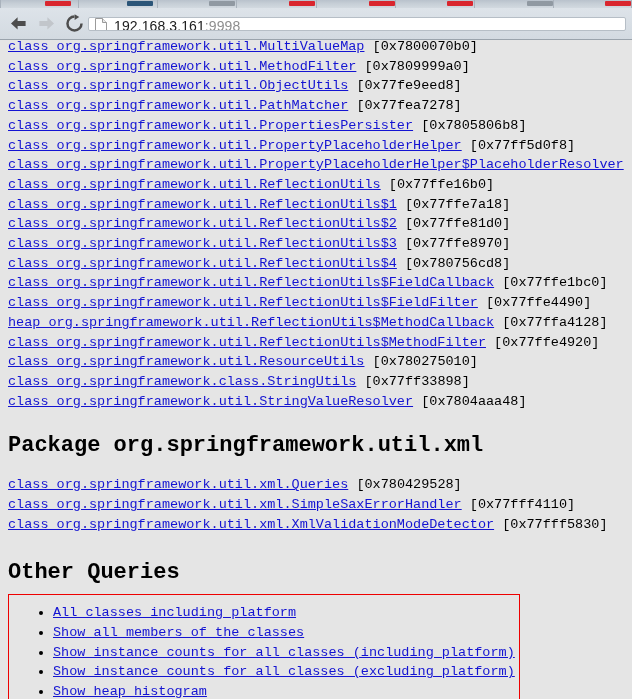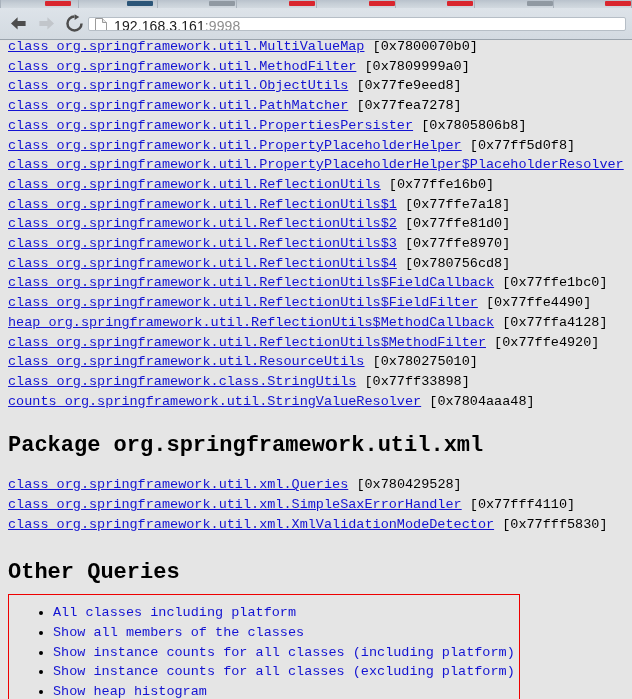--- a/index.html
+++ b/index.html
@@ -163,20 +163,21 @@
     font-size: 13.5px;
     line-height: 19.6px;
   }
   #other-queries-list li {
     color: #000000;
     padding: 0;
     margin: 0;
   }
   #other-queries-list li a {
     color: #1414d2;
+    text-decoration: underline;
     cursor: pointer;
   }
 </style>
 </head>
 <body>
 
 <div id="browser-chrome">
 
   <div id="tab-strip">
     <div class="tab-sep" style="left:0px;"></div>
@@ -246,21 +247,21 @@
         <div class="class-row"><span class="class-link">class org.springframework.util.ReflectionUtils$1</span> <span class="addr">[0x77ffe7a18]</span></div>
         <div class="class-row"><span class="class-link">class org.springframework.util.ReflectionUtils$2</span> <span class="addr">[0x77ffe81d0]</span></div>
         <div class="class-row"><span class="class-link">class org.springframework.util.ReflectionUtils$3</span> <span class="addr">[0x77ffe8970]</span></div>
         <div class="class-row"><span class="class-link">class org.springframework.util.ReflectionUtils$4</span> <span class="addr">[0x780756cd8]</span></div>
         <div class="class-row"><span class="class-link">class org.springframework.util.ReflectionUtils$FieldCallback</span> <span class="addr">[0x77ffe1bc0]</span></div>
         <div class="class-row"><span class="class-link">class org.springframework.util.ReflectionUtils$FieldFilter</span> <span class="addr">[0x77ffe4490]</span></div>
         <div class="class-row"><span class="class-link">heap org.springframework.util.ReflectionUtils$MethodCallback</span> <span class="addr">[0x77ffa4128]</span></div>
         <div class="class-row"><span class="class-link">class org.springframework.util.ReflectionUtils$MethodFilter</span> <span class="addr">[0x77ffe4920]</span></div>
         <div class="class-row"><span class="class-link">class org.springframework.util.ResourceUtils</span> <span class="addr">[0x780275010]</span></div>
         <div class="class-row"><span class="class-link">class org.springframework.class.StringUtils</span> <span class="addr">[0x77ff33898]</span></div>
-        <div class="class-row"><span class="class-link">counts org.springframework.util.StringValueResolver</span> <span class="addr">[0x7804aaa48]</span></div>
+        <div class="class-row"><span class="class-link">class org.springframework.util.StringValueResolver</span> <span class="addr">[0x7804aaa48]</span></div>
       </div>
 
     <h2 class="pkg-heading">Package org.springframework.util.xml</h2>
 
     <div class="class-list">
 
     <div class="class-row"><span class="class-link">class org.springframework.util.xml.Queries</span> <span class="addr">[0x780429528]</span></div>
         <div class="class-row"><span class="class-link">class org.springframework.util.xml.SimpleSaxErrorHandler</span> <span class="addr">[0x77fff4110]</span></div>
         <div class="class-row"><span class="class-link">class org.springframework.util.xml.XmlValidationModeDetector</span> <span class="addr">[0x77fff5830]</span></div>
       </div>

